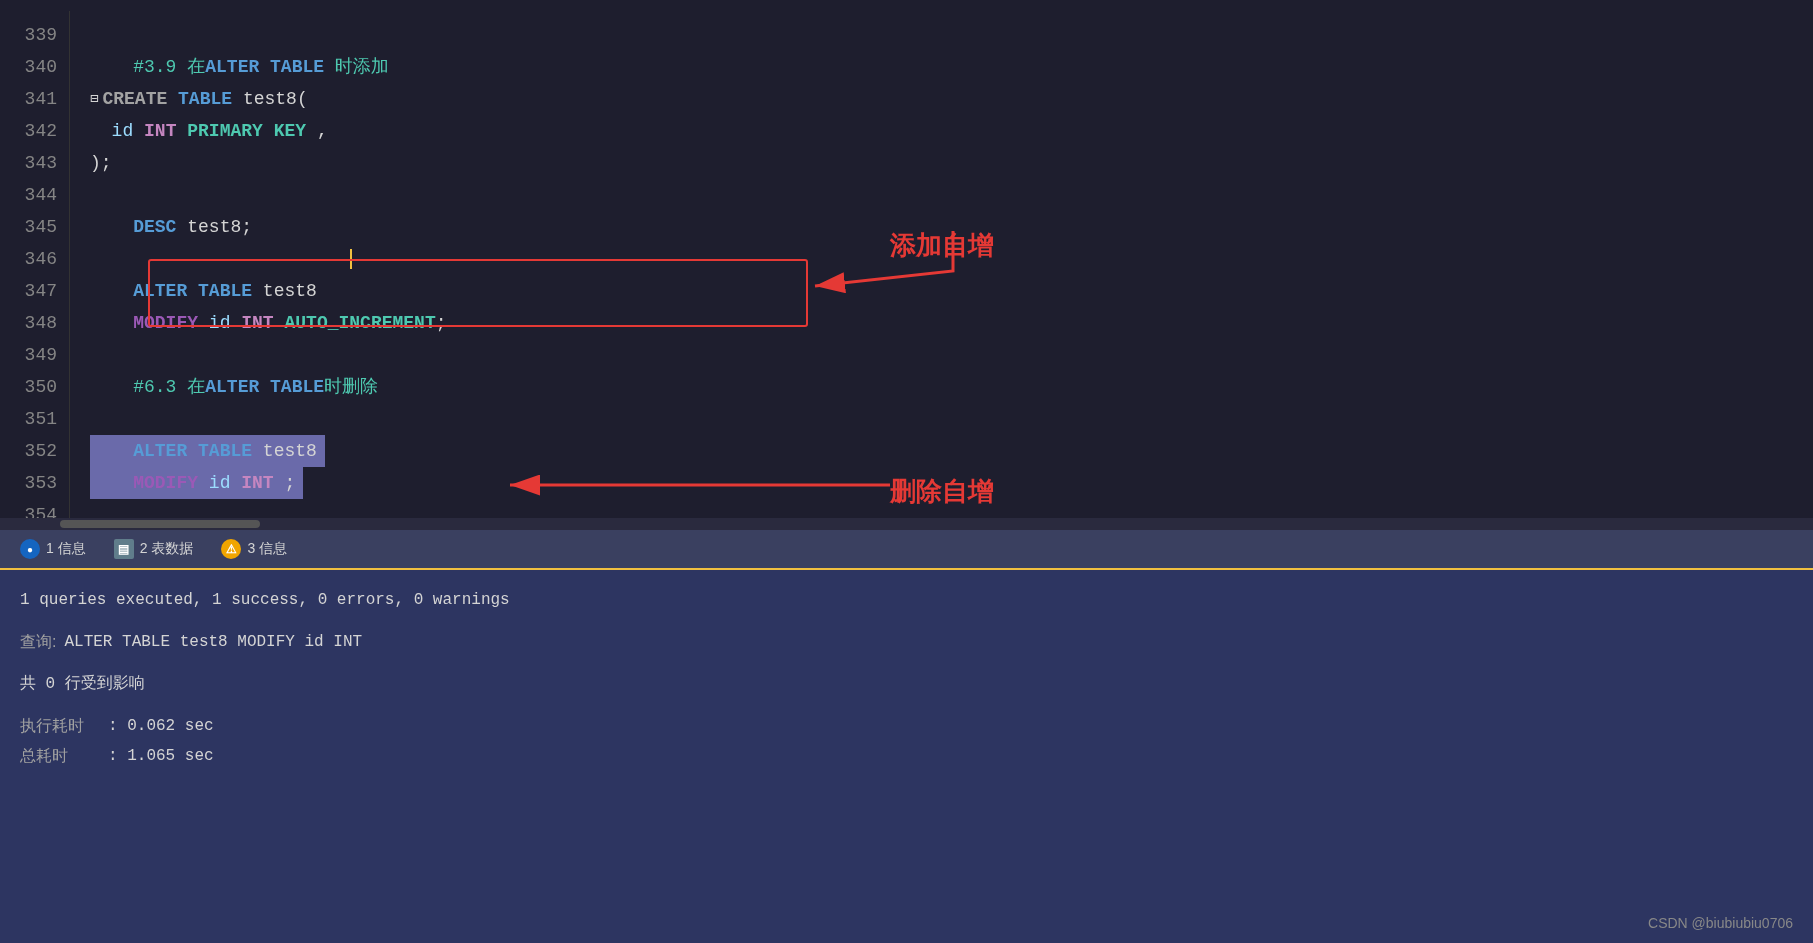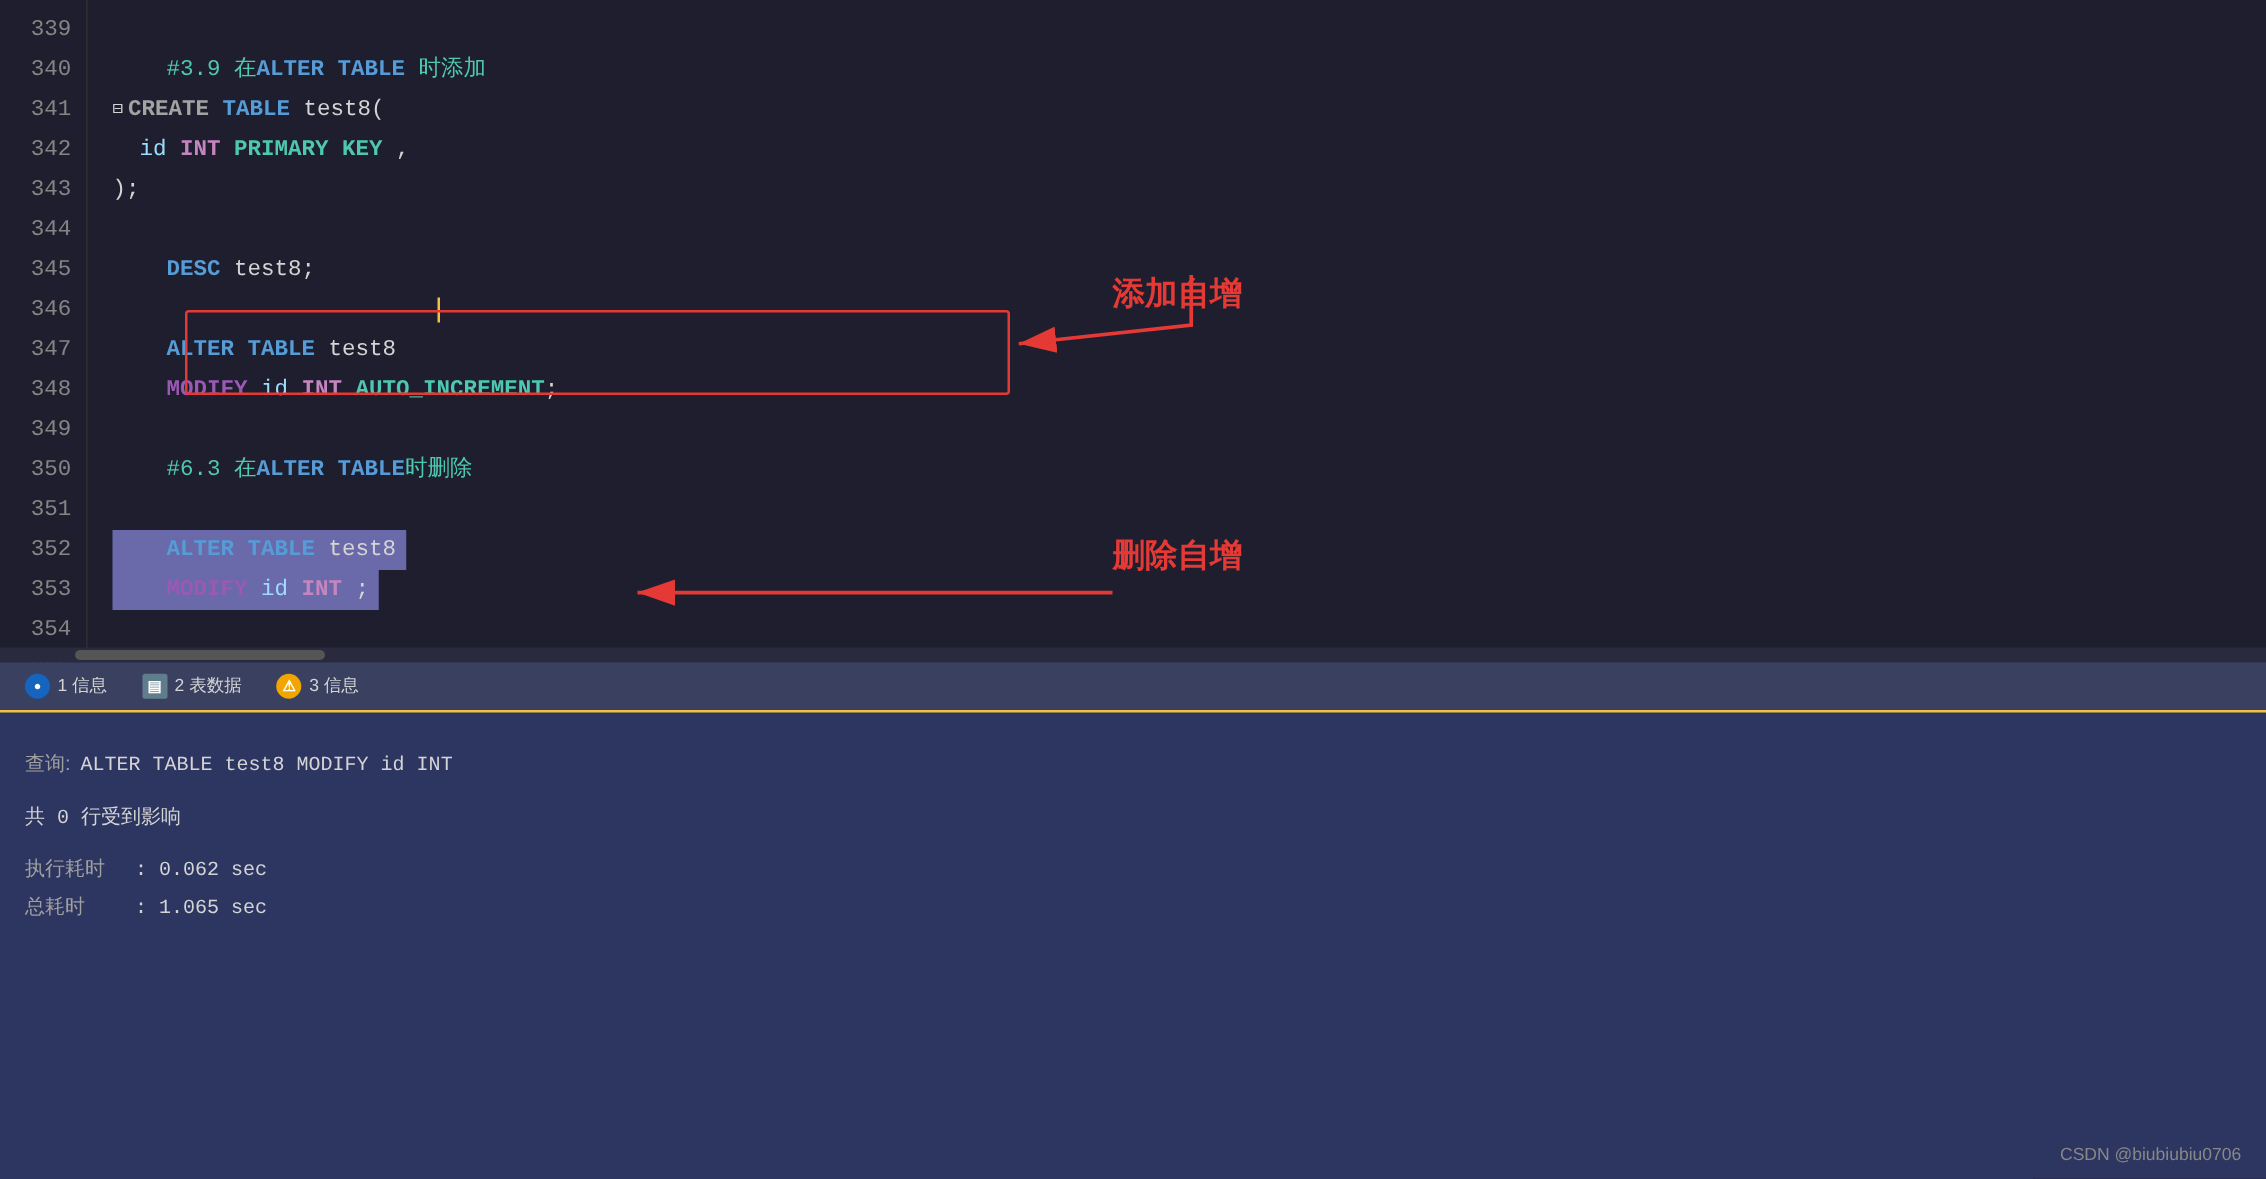--- a/index.html
+++ b/index.html
@@ -17,20 +17,21 @@
       height: 530px;
       position: relative;
       overflow: hidden;
     }
 
     .code-container {
       display: flex;
       width: 100%;
       height: 100%;
       padding: 0;
+      margin-top: 11px;
     }
 
     .line-numbers {
       background: #1e1e2e;
       color: #858585;
       font-size: 18px;
       line-height: 32px;
       padding: 8px 12px 8px 8px;
       text-align: right;
       min-width: 70px;
@@ -297,21 +298,21 @@
         <defs>
           <marker id="arrowhead1" markerWidth="10" markerHeight="7" refX="10" refY="3.5" orient="auto">
             <polygon points="0 0, 10 3.5, 0 7" fill="#e53935"></polygon>
           </marker>
         </defs>
         <path d="M 148 20 L 148 60 L 10 75" stroke="#e53935" stroke-width="3" fill="none" marker-end="url(#arrowhead1)"></path>
       </svg>
 
       <div style="
         position: absolute;
-        top: 428px;
+        top: 464px;
         left: 820px;
         color: #e53935;
         font-family: 'Microsoft YaHei', 'SimHei', sans-serif;
         font-size: 26px;
         font-weight: bold;
         white-space: nowrap;
       ">删除自增</div>
 
       <svg style="position:absolute;top:456px;left:430px;pointer-events:none;" width="400" height="40" viewBox="0 0 400 40">
         <defs>
@@ -341,20 +342,23 @@
       <span class="tab-icon" style="background:#607d8b;color:white;border-radius:2px;width:20px;height:20px;display:flex;align-items:center;justify-content:center;font-size:12px;">▤</span>
       <span>2 表数据</span>
     </div>
     <div class="panel-tab">
       <span class="tab-icon tab-icon-yellow" style="background:#f0a500;color:white;border-radius:50%;width:20px;height:20px;display:flex;align-items:center;justify-content:center;font-size:12px;">⚠</span>
       <span>3 信息</span>
     </div>
   </div>
 
   <div class="panel-content">
+    <div class="panel-row">
+      <span>1 queries executed, 1 success, 0 errors, 0 warnings</span>
+    </div>
     <div style="height:12px;"></div>
     <div class="panel-row">
       <span class="panel-label">查询:</span>
       <span>ALTER TABLE test8 MODIFY id INT</span>
     </div>
     <div style="height:12px;"></div>
     <div class="panel-row">
       <span>共 0 行受到影响</span>
     </div>
     <div style="height:12px;"></div>

